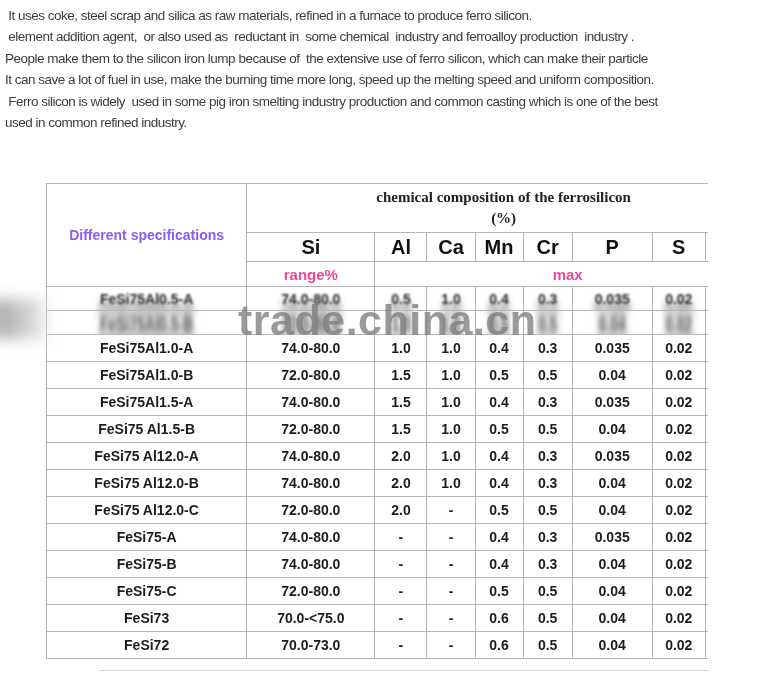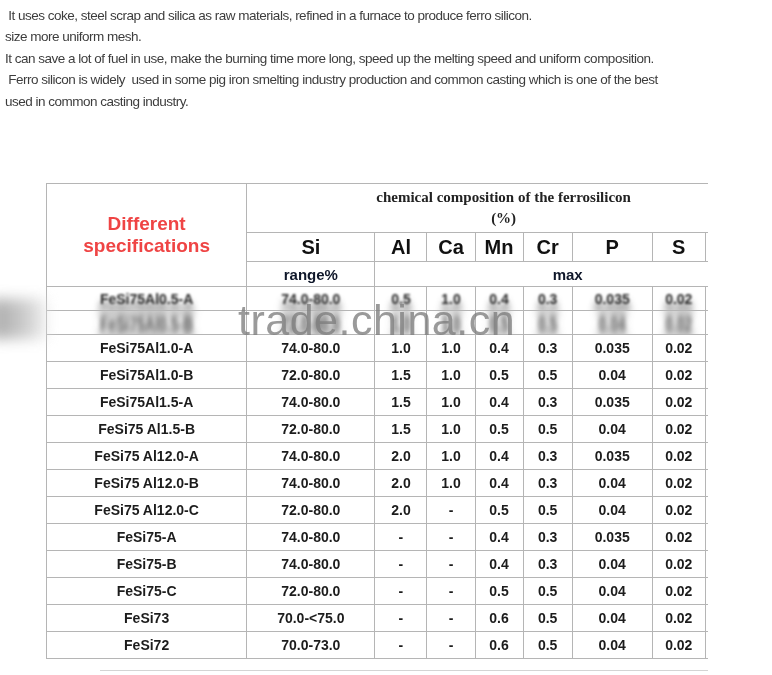--- a/index.html
+++ b/index.html
@@ -9,62 +9,63 @@
   
   #intro{position:absolute;left:5px;top:5px;width:764px;
          font-size:13.5px;letter-spacing:-0.5px;line-height:21.4px;color:#3d3d3d;}
   #intro div{white-space:pre;}
 
   
   #spec-table{position:absolute;left:46px;top:183px;border-collapse:collapse;
               table-layout:fixed;width:715px;color:#1c1c1c;}
   #spec-table td,#spec-table th{border:1px solid #b5b5b5;text-align:center;
               vertical-align:middle;font-weight:bold;padding:0;overflow:hidden;}
-  th.spec-head{font-size:19px;color:#ef4444;}
+  th.spec-head{font-size:14px;color:#8b5cf6;}
   th.comp-head{font-size:15px;color:#222;height:48px;line-height:21px;font-family:Liberation Serif, serif;}
   tr.elem-row th{font-size:20px;height:28px;color:#111;}
-  tr.sub-row td{font-size:15px;height:24px;color:#0f172a;}
+  tr.sub-row td{font-size:15px;height:24px;color:#ec4899;}
   tbody td{font-size:14px;height:26px;}
   tbody tr.last-dash td:last-child{text-align:left;padding-left:5px;}
 
   
   tr.blur-top td,tr.blur-full td{border-color:#cfcfcf;height:23px;}
   tr.blur-top .smear{color:#2a2a2a;filter:blur(1.2px);
       text-shadow:0 7px 6px rgba(60,60,60,.75),0 14px 9px rgba(110,110,110,.5),
                   0 20px 12px rgba(155,155,155,.35);}
   tr.blur-full .smear{color:rgba(55,55,55,.85);display:inline-block;
       transform:scaleY(1.5);filter:blur(2.2px);
       text-shadow:0 -7px 5px rgba(80,80,80,.7),0 7px 6px rgba(90,90,90,.7),
                   0 -13px 9px rgba(140,140,140,.45),0 13px 9px rgba(140,140,140,.45);}
 
   
   #watermark{position:absolute;left:238px;top:296px;z-index:5;
-      font-size:43px;font-weight:normal;color:rgba(125,125,125,0.78);
+      font-size:43px;font-weight:bold;color:rgba(125,125,125,0.78);
       letter-spacing:0.5px;filter:blur(0.3px);pointer-events:none;}
 
   
   #margin-smudge{position:absolute;left:-10px;top:299px;width:56px;height:40px;
       background:linear-gradient(90deg,#8a8a8a 0%,#b5b5b5 55%,#e8e8e8 100%);
       filter:blur(7px);opacity:.75;}
 
   
   #bottom-partial-line{position:absolute;left:100px;top:670px;width:646px;height:1px;
       background:#d4d4d4;}
 </style>
 </head>
 <body>
 
 <div id="page">
 
   <div id="intro">
       <div> It uses coke, steel scrap and silica as raw materials, refined in a furnace to produce ferro silicon.</div>
-      <div>size more uniform mesh.</div>
+      <div> element addition agent,  or also used as  reductant in  some chemical  industry and ferroalloy production  industry .</div>
+      <div>People make them to the silicon iron lump because of  the extensive use of ferro silicon, which can make their particle</div>
       <div>It can save a lot of fuel in use, make the burning time more long, speed up the melting speed and uniform composition.</div>
       <div> Ferro silicon is widely  used in some pig iron smelting industry production and common casting which is one of the best</div>
-      <div>used in common casting industry.</div>
+      <div>used in common refined industry.</div>
     </div>
 
   <table id="spec-table">
     <colgroup id="cols">
         <col style="width: 200px;">
         <col style="width: 128px;">
         <col style="width: 52px;">
         <col style="width: 48px;">
         <col style="width: 48px;">
         <col style="width: 49px;">

